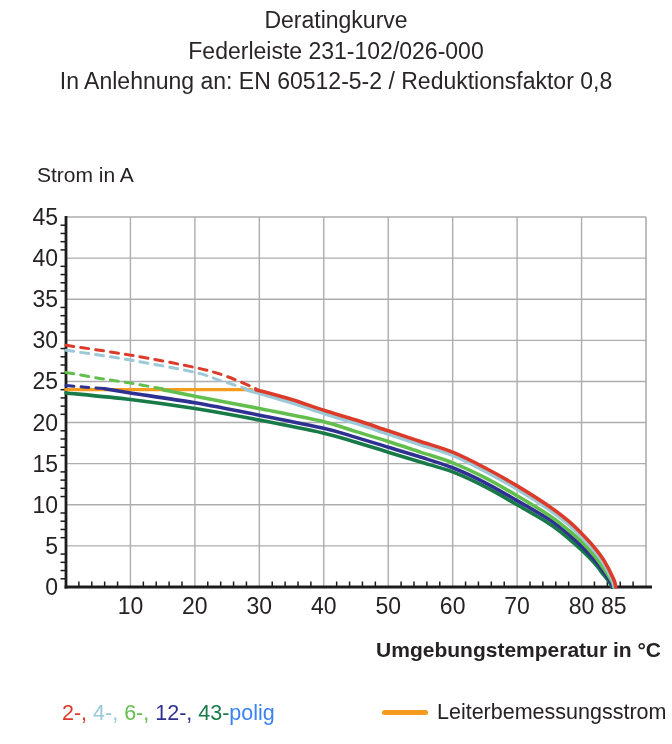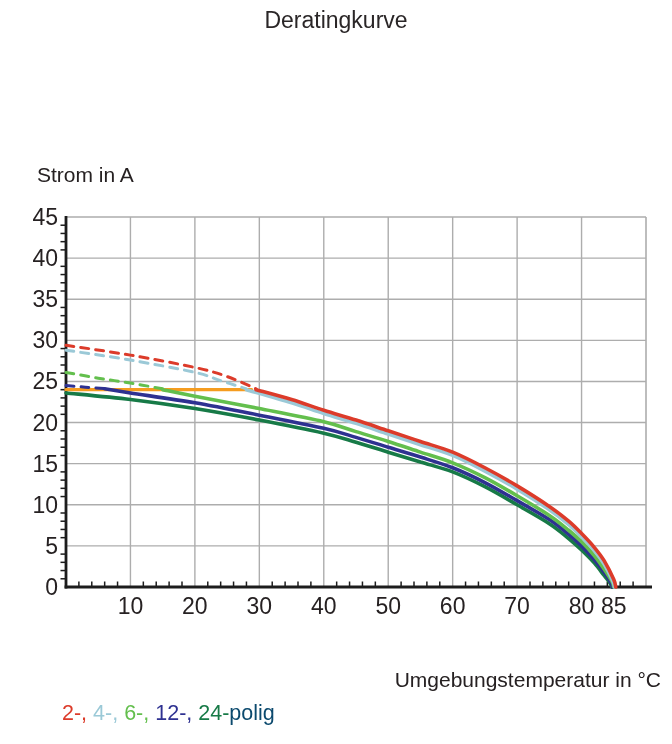--- a/index.html
+++ b/index.html
@@ -2,21 +2,21 @@
 <html><head>
 <meta charset="utf-8">
 <style>
   html,body{margin:0;padding:0;background:#ffffff;}
   .page{position:relative;width:672px;height:744px;background:#ffffff;overflow:hidden;
         font-family:"Liberation Sans",sans-serif;color:#262122;}
   #chart{position:absolute;left:0;top:0;}
   .titles{position:absolute;left:0;top:5px;width:672px;text-align:center;
           font-size:23px;line-height:30.5px;color:#2a2627;}
   .y-axis-title{position:absolute;left:37px;top:163px;font-size:21px;}
-  .x-axis-title{position:absolute;right:11px;top:668px;font-size:21px;text-align:left;}
+  .x-axis-title{position:absolute;right:11px;top:638px;font-size:21px;text-align:left;font-weight:bold;}
   .legend-left{position:absolute;left:62px;top:701px;font-size:21.5px;white-space:pre;}
   .legend-right{position:absolute;left:382px;top:700px;display:flex;align-items:center;font-size:21.5px;}
   .swatch{display:inline-block;width:46px;height:5px;border-radius:3px;margin-right:9px;}
   .tick{font-family:"Liberation Sans",sans-serif;font-size:23px;fill:#262122;}
 </style>
 </head>
 <body>
 
 <div class="page">
 
@@ -140,21 +140,27 @@
       <path d="M66 385.55555555555554C69.22222222222223 385.8296296296296,78.88888888888889 386.72037037037035,85.33333333333333 387.2C91.77777777777777 387.67962962962963,101.44444444444443 388.22777777777776,104.66666666666666 388.43333333333334" fill="none" stroke="#2e3191" stroke-width="3" stroke-linecap="round" stroke-linejoin="round" stroke-dasharray="8 7"></path>
       <path d="M66 392.9555555555555C76.74074074074075 394.05185185185184,108.96296296296298 396.9296296296296,130.44444444444446 399.5333333333333C151.92592592592592 402.13703703703703,173.40740740740742 405.15185185185186,194.88888888888889 408.5777777777778C216.37037037037035 412.0037037037037,237.85185185185185 415.97777777777776,259.3333333333333 420.08888888888885C280.8148148148148 424.19999999999993,307.66666666666663 429.5444444444444,323.77777777777777 433.2444444444444C339.8888888888889 436.9444444444444,345.25925925925924 439.13703703703703,356 442.2888888888889C366.74074074074076 445.44074074074075,377.48148148148147 448.8666666666667,388.22222222222223 452.15555555555557C398.962962962963 455.44444444444446,409.7037037037037 458.73333333333335,420.44444444444446 462.02222222222224C431.1851851851852 465.31111111111113,441.92592592592587 467.7777777777778,452.66666666666663 471.8888888888889C463.4074074074074 476,474.1481481481481 481.2074074074074,484.88888888888886 486.68888888888887C495.6296296296296 492.17037037037034,506.3703703703703 498.6111111111111,517.1111111111111 504.77777777777777C527.8518518518518 510.94444444444446,540.7407407407408 518.0703703703704,549.3333333333334 523.6888888888889C557.925925925926 529.3074074074074,563.2962962962964 534.1037037037038,568.6666666666667 538.4888888888889C574.0370370370371 542.8740740740741,577.2592592592592 545.8888888888889,581.5555555555555 550C585.8518518518518 554.1111111111111,590.6851851851852 558.9074074074074,594.4444444444445 563.1555555555556C598.2037037037037 567.4037037037037,601.5333333333333 572.2,604.1111111111111 575.4888888888889C606.6888888888889 578.7777777777778,608.6222222222223 580.9703703703703,609.9111111111112 582.8888888888889C611.2 584.8074074074075,611.5222222222222 586.3148148148148,611.8444444444444 587" fill="none" stroke="#177a47" stroke-width="3.6" stroke-linecap="round" stroke-linejoin="round"></path>
       <path d="M104.66666666666666 388.84444444444443C108.96296296296296 389.5296296296296,115.40740740740742 390.6259259259259,130.44444444444446 392.9555555555555C145.4814814814815 395.2851851851851,173.40740740740742 399.1222222222222,194.88888888888889 402.8222222222222C216.37037037037035 406.5222222222222,237.85185185185185 410.9074074074074,259.3333333333333 415.15555555555557C280.8148148148148 419.40370370370374,307.66666666666663 424.61111111111114,323.77777777777777 428.31111111111113C339.8888888888889 432.0111111111111,345.25925925925924 434.2037037037037,356 437.35555555555555C366.74074074074076 440.5074074074074,377.48148148148147 443.93333333333334,388.22222222222223 447.22222222222223C398.962962962963 450.5111111111111,409.7037037037037 453.6629629629629,420.44444444444446 457.08888888888885C431.1851851851852 460.51481481481477,441.92592592592587 463.5296296296296,452.66666666666663 467.77777777777777C463.4074074074074 472.02592592592595,474.1481481481481 477.0962962962963,484.88888888888886 482.5777777777778C495.6296296296296 488.05925925925925,506.3703703703703 494.5,517.1111111111111 500.6666666666667C527.8518518518518 506.83333333333337,540.7407407407408 513.9592592592593,549.3333333333334 519.5777777777778C557.925925925926 525.1962962962963,563.2962962962964 529.9925925925926,568.6666666666667 534.3777777777777C574.0370370370371 538.7629629629629,577.2592592592592 541.6407407407407,581.5555555555555 545.8888888888889C585.8518518518518 550.1370370370371,590.6851851851852 555.4814814814815,594.4444444444445 559.8666666666667C598.2037037037037 564.2518518518518,601.4259259259259 568.5,604.1111111111111 572.2C606.7962962962963 575.9000000000001,609.1592592592592 579.6,610.5555555555555 582.0666666666667C611.9518518518519 584.5333333333334,612.1666666666666 586.1777777777778,612.4888888888888 587" fill="none" stroke="#2e3191" stroke-width="3.6" stroke-linecap="round" stroke-linejoin="round"></path>
       <path d="M162.66666666666666 389.66666666666663C168.03703703703704 390.76296296296294,178.77777777777777 393.09259259259255,194.88888888888889 396.2444444444444C211 399.39629629629627,237.85185185185185 404.3296296296296,259.3333333333333 408.5777777777778C280.8148148148148 412.82592592592596,307.66666666666663 417.8962962962963,323.77777777777777 421.73333333333335C339.8888888888889 425.57037037037037,345.25925925925924 428.31111111111113,356 431.6C366.74074074074076 434.8888888888889,377.48148148148147 438.0407407407408,388.22222222222223 441.4666666666667C398.962962962963 444.8925925925926,409.7037037037037 448.5925925925926,420.44444444444446 452.15555555555557C431.1851851851852 455.7185185185185,441.92592592592587 458.59629629629626,452.66666666666663 462.84444444444443C463.4074074074074 467.0925925925926,474.1481481481481 472.162962962963,484.88888888888886 477.64444444444445C495.6296296296296 483.1259259259259,506.3703703703703 489.42962962962963,517.1111111111111 495.73333333333335C527.8518518518518 502.03703703703707,540.7407407407408 509.71111111111117,549.3333333333334 515.4666666666667C557.925925925926 521.2222222222223,563.2962962962964 525.8814814814815,568.6666666666667 530.2666666666667C574.0370370370371 534.6518518518518,577.2592592592592 537.5296296296297,581.5555555555555 541.7777777777778C585.8518518518518 546.025925925926,590.6851851851852 551.2333333333333,594.4444444444445 555.7555555555556C598.2037037037037 560.2777777777778,601.2111111111111 564.662962962963,604.1111111111111 568.9111111111112C607.0111111111111 573.1592592592593,610.2333333333333 578.2296296296296,611.8444444444444 581.2444444444444C613.4555555555555 584.2592592592592,613.4555555555555 586.0407407407407,613.7777777777777 587" fill="none" stroke="#63bf4d" stroke-width="3.6" stroke-linecap="round" stroke-linejoin="round"></path>
       <path d="M246.44444444444446 389.66666666666663C253.96296296296296 391.8592592592592,278.66666666666663 398.84814814814814,291.55555555555554 402.8222222222222C304.44444444444446 406.79629629629625,313.037037037037 410.08518518518514,323.77777777777777 413.51111111111106C334.51851851851853 416.937037037037,345.25925925925924 419.95185185185187,356 423.3777777777778C366.74074074074076 426.8037037037037,377.48148148148147 430.50370370370365,388.22222222222223 434.0666666666666C398.962962962963 437.62962962962956,409.7037037037037 441.1925925925926,420.44444444444446 444.75555555555553C431.1851851851852 448.3185185185185,441.92592592592587 451.05925925925925,452.66666666666663 455.44444444444446C463.4074074074074 459.82962962962966,474.1481481481481 465.44814814814816,484.88888888888886 471.06666666666666C495.6296296296296 476.68518518518516,506.3703703703703 482.7148148148148,517.1111111111111 489.15555555555557C527.8518518518518 495.5962962962963,540.7407407407408 503.81851851851854,549.3333333333334 509.7111111111111C557.925925925926 515.6037037037037,563.2962962962964 519.9888888888888,568.6666666666667 524.5111111111111C574.0370370370371 529.0333333333333,577.2592592592592 532.4592592592593,581.5555555555555 536.8444444444444C585.8518518518518 541.2296296296296,590.6851851851852 546.3,594.4444444444445 550.8222222222222C598.2037037037037 555.3444444444444,601.1037037037037 559.0444444444445,604.1111111111111 563.9777777777778C607.1185185185185 568.911111111111,610.7703703703703 576.5851851851852,612.4888888888888 580.4222222222222C614.2074074074073 584.2592592592592,614.1 585.9037037037037,614.4222222222222 587" fill="none" stroke="#9bc9d7" stroke-width="3.6" stroke-linecap="round" stroke-linejoin="round"></path>
       <path d="M256.1111111111111 389.66666666666663C262.0185185185185 391.3111111111111,280.27777777777777 396.1074074074074,291.55555555555554 399.5333333333333C302.8333333333333 402.9592592592592,313.037037037037 406.79629629629625,323.77777777777777 410.2222222222222C334.51851851851853 413.6481481481481,345.25925925925924 416.6629629629629,356 420.08888888888885C366.74074074074076 423.51481481481477,377.48148148148147 427.2148148148148,388.22222222222223 430.77777777777777C398.962962962963 434.3407407407407,409.7037037037037 437.90370370370374,420.44444444444446 441.4666666666667C431.1851851851852 445.02962962962965,441.92592592592587 447.7703703703704,452.66666666666663 452.15555555555557C463.4074074074074 456.5407407407407,474.1481481481481 462.1592592592593,484.88888888888886 467.77777777777777C495.6296296296296 473.39629629629627,506.3703703703703 479.4259259259259,517.1111111111111 485.8666666666667C527.8518518518518 492.3074074074074,540.7407407407408 500.52962962962965,549.3333333333334 506.4222222222222C557.925925925926 512.3148148148148,563.2962962962964 516.6999999999999,568.6666666666667 521.2222222222222C574.0370370370371 525.7444444444444,577.2592592592592 529.1703703703704,581.5555555555555 533.5555555555555C585.8518518518518 537.9407407407407,590.6851851851852 543.0111111111111,594.4444444444445 547.5333333333333C598.2037037037037 552.0555555555555,600.8888888888889 555.3444444444444,604.1111111111111 560.6888888888889C607.3333333333333 566.0333333333333,611.8444444444444 575.2148148148149,613.7777777777777 579.6C615.711111111111 583.9851851851852,615.3888888888889 585.7666666666667,615.7111111111111 587" fill="none" stroke="#dc3b2a" stroke-width="3.6" stroke-linecap="round" stroke-linejoin="round"></path>
     </svg>
 
   <div class="titles">
     <div>Deratingkurve</div>
+    <div>Federleiste 231-102/026-000</div>
+    <div>In Anlehnung an: EN 60512-5-2 / Reduktionsfaktor 0,8</div>
   </div>
 
   <div class="y-axis-title">Strom in A</div>
   <div class="x-axis-title">Umgebungstemperatur in °C</div>
 
-  <div class="legend-left" id="pole-legend"><span style="color: rgb(220, 59, 42);">2-, </span><span style="color: rgb(155, 201, 215);">4-, </span><span style="color: rgb(99, 191, 77);">6-, </span><span style="color: rgb(46, 49, 145); margin-top: 40px;">12-, </span><span style="color: rgb(23, 122, 71);">24-</span><span style="color: #0c4a6e;">polig</span></div>
+  <div class="legend-left" id="pole-legend"><span style="color: rgb(220, 59, 42);">2-, </span><span style="color: rgb(155, 201, 215);">4-, </span><span style="color: rgb(99, 191, 77);">6-, </span><span style="color: rgb(46, 49, 145); margin-top: 40px;">12-, </span><span style="color: rgb(23, 122, 71);">43-</span><span style="color: #3b82f6;">polig</span></div>
 
+  <div class="legend-right">
+    <span class="swatch" style="background: rgb(245, 156, 31);"></span>
+    <span>Leiterbemessungsstrom</span>
+  </div>
 
 </div>
 
 </body></html>

